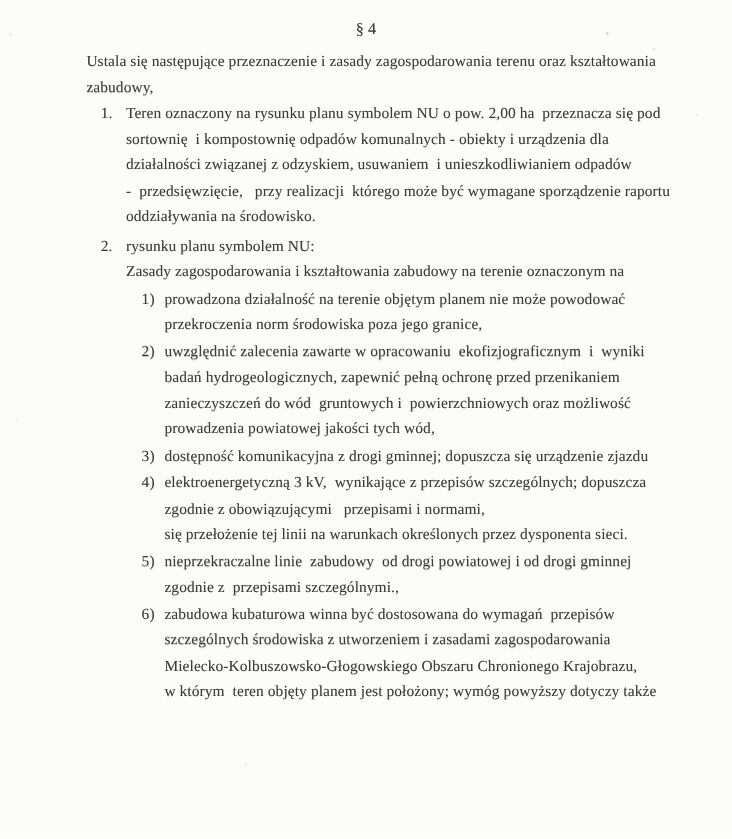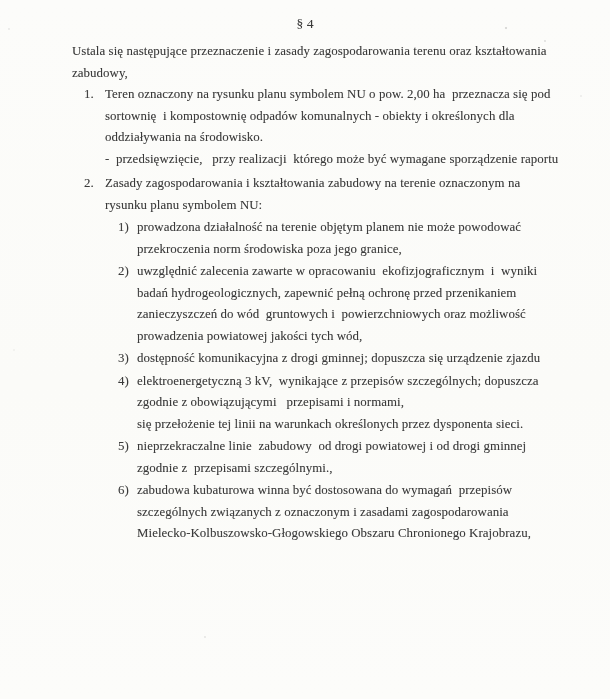--- a/index.html
+++ b/index.html
@@ -83,29 +83,30 @@
   <div class="intro">
     <div class="line">Ustala się następujące przeznaczenie i zasady zagospodarowania terenu oraz kształtowania</div>
     <div class="line">zabudowy,</div>
   </div>
 
   <div>
 
     <div class="item">
       <span class="num">1.</span>
       <div class="line">Teren oznaczony na rysunku planu symbolem NU o pow. 2,00 ha  przeznacza się pod</div>
-      <div class="line">sortownię  i kompostownię odpadów komunalnych - obiekty i określonych dla</div>
+      <div class="line">sortownię  i kompostownię odpadów komunalnych - obiekty i urządzenia dla</div>
+      <div class="line">działalności związanej z odzyskiem, usuwaniem  i unieszkodliwianiem odpadów</div>
+      <div class="line">-  przedsięwzięcie,   przy realizacji  którego może być wymagane sporządzenie raportu</div>
       <div class="line">oddziaływania na środowisko.</div>
-      <div class="line">-  przedsięwzięcie,   przy realizacji  którego może być wymagane sporządzenie raportu</div>
     </div>
 
     <div class="item item-2">
       <span class="num">2.</span>
+      <div class="line">rysunku planu symbolem NU:</div>
       <div class="line">Zasady zagospodarowania i kształtowania zabudowy na terenie oznaczonym na</div>
-      <div class="line">rysunku planu symbolem NU:</div>
 
       <div>
 
         <div class="subitem">
           <span class="num">1)</span>
           <div class="line">prowadzona działalność na terenie objętym planem nie może powodować</div>
           <div class="line">przekroczenia norm środowiska poza jego granice,</div>
         </div>
 
         <div class="subitem">
@@ -130,21 +131,22 @@
 
         <div class="subitem">
           <span class="num">5)</span>
           <div class="line">nieprzekraczalne linie  zabudowy  od drogi powiatowej i od drogi gminnej</div>
           <div class="line">zgodnie z  przepisami szczególnymi.,</div>
         </div>
 
         <div class="subitem">
           <span class="num">6)</span>
           <div class="line">zabudowa kubaturowa winna być dostosowana do wymagań  przepisów</div>
-          <div class="line">szczególnych związanych z oznaczonym i zasadami zagospodarowania</div>
+          <div class="line">szczególnych środowiska z utworzeniem i zasadami zagospodarowania</div>
           <div class="line">Mielecko-Kolbuszowsko-Głogowskiego Obszaru Chronionego Krajobrazu,</div>
+          <div class="line">w którym  teren objęty planem jest położony; wymóg powyższy dotyczy także</div>
         </div>
 
       </div>
     </div>
 
   </div>
 </div>
 
 </body></html>

